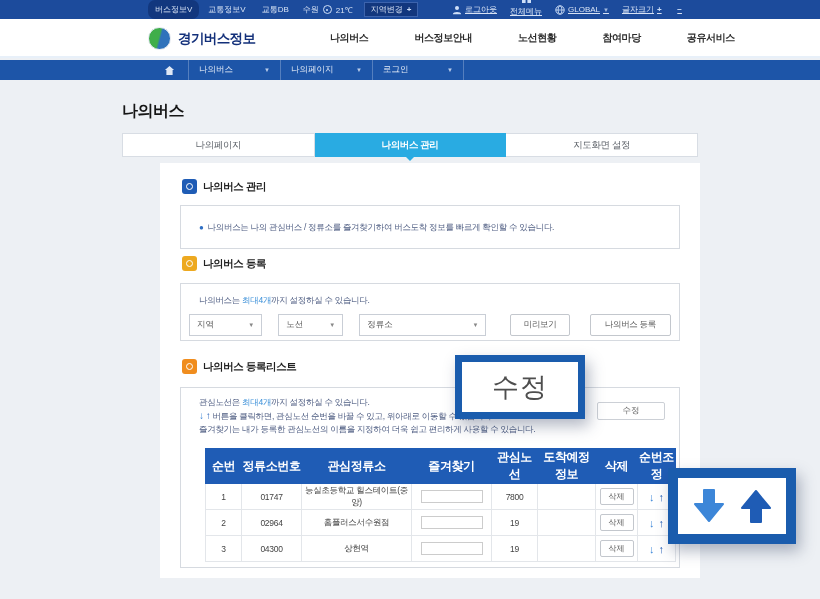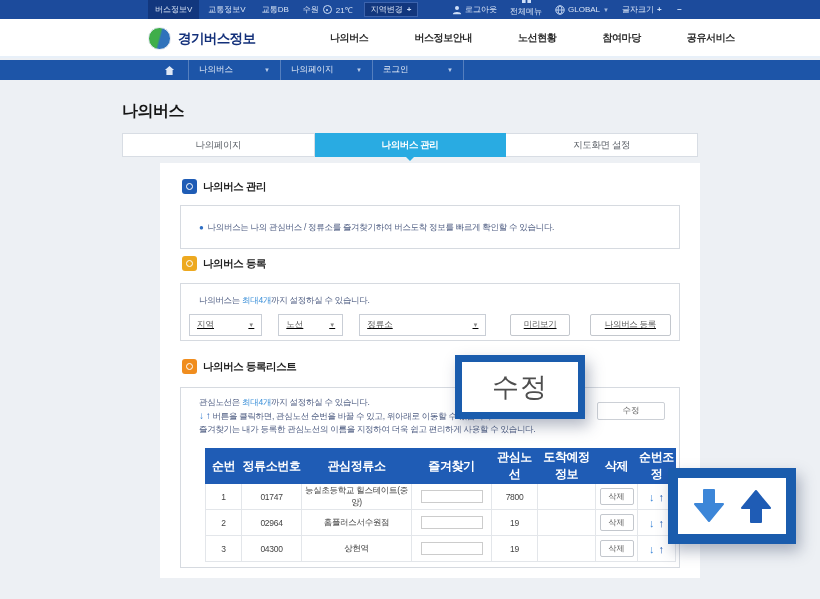--- a/index.html
+++ b/index.html
@@ -2,22 +2,22 @@
 <html><head>
 <meta charset="utf-8">
 <style>
   * { box-sizing: border-box; margin: 0; padding: 0; }
   html,body { width:820px; height:599px; }
   body { font-family:"Liberation Sans", sans-serif; background:#edf0f4; position:relative; overflow:hidden; }
 
   
   .topbar { position:absolute; top:0; left:0; width:820px; height:19px; background:#1c4b9c; color:#d7e2f4; font-size:8px; }
   .tb-left { position:absolute; left:148px; top:0; height:19px; display:flex; align-items:stretch; gap:2px; }
-  .tb-right { position:absolute; left:452px; top:0; height:19px; display:flex; align-items:center; gap:13px; }
-  .tb-item { display:flex; align-items:center; gap:3px; padding:0 7px; white-space:nowrap; }
+  .tb-right { position:absolute; left:452px; top:0; height:19px; display:flex; align-items:center; gap:13px;text-decoration:underline; }
+  .tb-item { display:flex; align-items:center; gap:3px; padding:0 7px; white-space:nowrap;border-radius:7px; }
   .tb-item.dark { background:#12377e; }
   .tb-group { display:flex; align-items:center; gap:4px; padding:0 5px; }
   .tb-chip { background:#12377e; border:1px solid #3c63ad; display:flex; align-items:center; gap:4px; padding:0 6px; margin-left:4px; height:15px; align-self:center; }
   .tb-caret { font-size:6px; color:#9fb6dd; }
   .tb-minus { display:inline-block; width:10px; text-align:center; font-weight:bold; color:#cfe0f8; }
   .tb-plus { font-weight:bold; color:#cfe0f8; }
   .w-icon { display:inline-block; width:9px; height:9px; border:1px solid #cfe0f8; border-radius:50%; position:relative; }
   .w-icon::after { content:""; position:absolute; left:2.5px; top:2.5px; width:2px; height:2px; background:#cfe0f8; border-radius:50%; }
 
   
@@ -53,21 +53,21 @@
   .sec-icon.gold { background:#eda920; }
   .sec-icon.orange { background:#f08d1e; }
   .sec-icon i { display:block; width:7px; height:7px; border:1.5px solid #fff; border-radius:50%; }
 
   .box { position:absolute; left:20px; width:500px; border:1px solid #d6dae0; background:#fff; }
   .note { font-size:8.5px; color:#4c5b80; letter-spacing:-0.3px; line-height:13px; }
   .hl { color:#3a8fd8; }
   .bullet { color:#2f6fc4; margin-right:4px; font-size:8px; }
 
   
-  .controls { display:flex; align-items:center; padding:0 8px; gap:16px; margin-top:7px;text-decoration:underline; }
+  .controls { display:flex; align-items:center; padding:0 8px; gap:16px; margin-top:7px; }
   .select { height:22px; border:1px solid #c9ced6; background:#fff; display:flex; align-items:center; justify-content:space-between; padding:0 7px; font-size:8.5px; color:#555; cursor:pointer; }
   .sel-caret { font-size:6px; color:#888; }
   .btn-outline { height:22px; border:1px solid #c3c7cd; background:#fff; border-radius:2px; font-size:8.5px; color:#555; letter-spacing:-0.3px; cursor:pointer; font-family:"Liberation Sans",sans-serif; }
 
   
   .edit-btn { position:absolute; right:14px; top:14px; width:68px; height:18px; border:1px solid #ccd0d6; background:#fff; border-radius:2px; font-size:8.5px; color:#666; cursor:pointer; font-family:"Liberation Sans",sans-serif; }
   .mini-arrow { font-weight:bold; font-size:10px; }
   .mini-down { color:#3c86d8; }
   .mini-up { color:#1f5cb5; }
 

